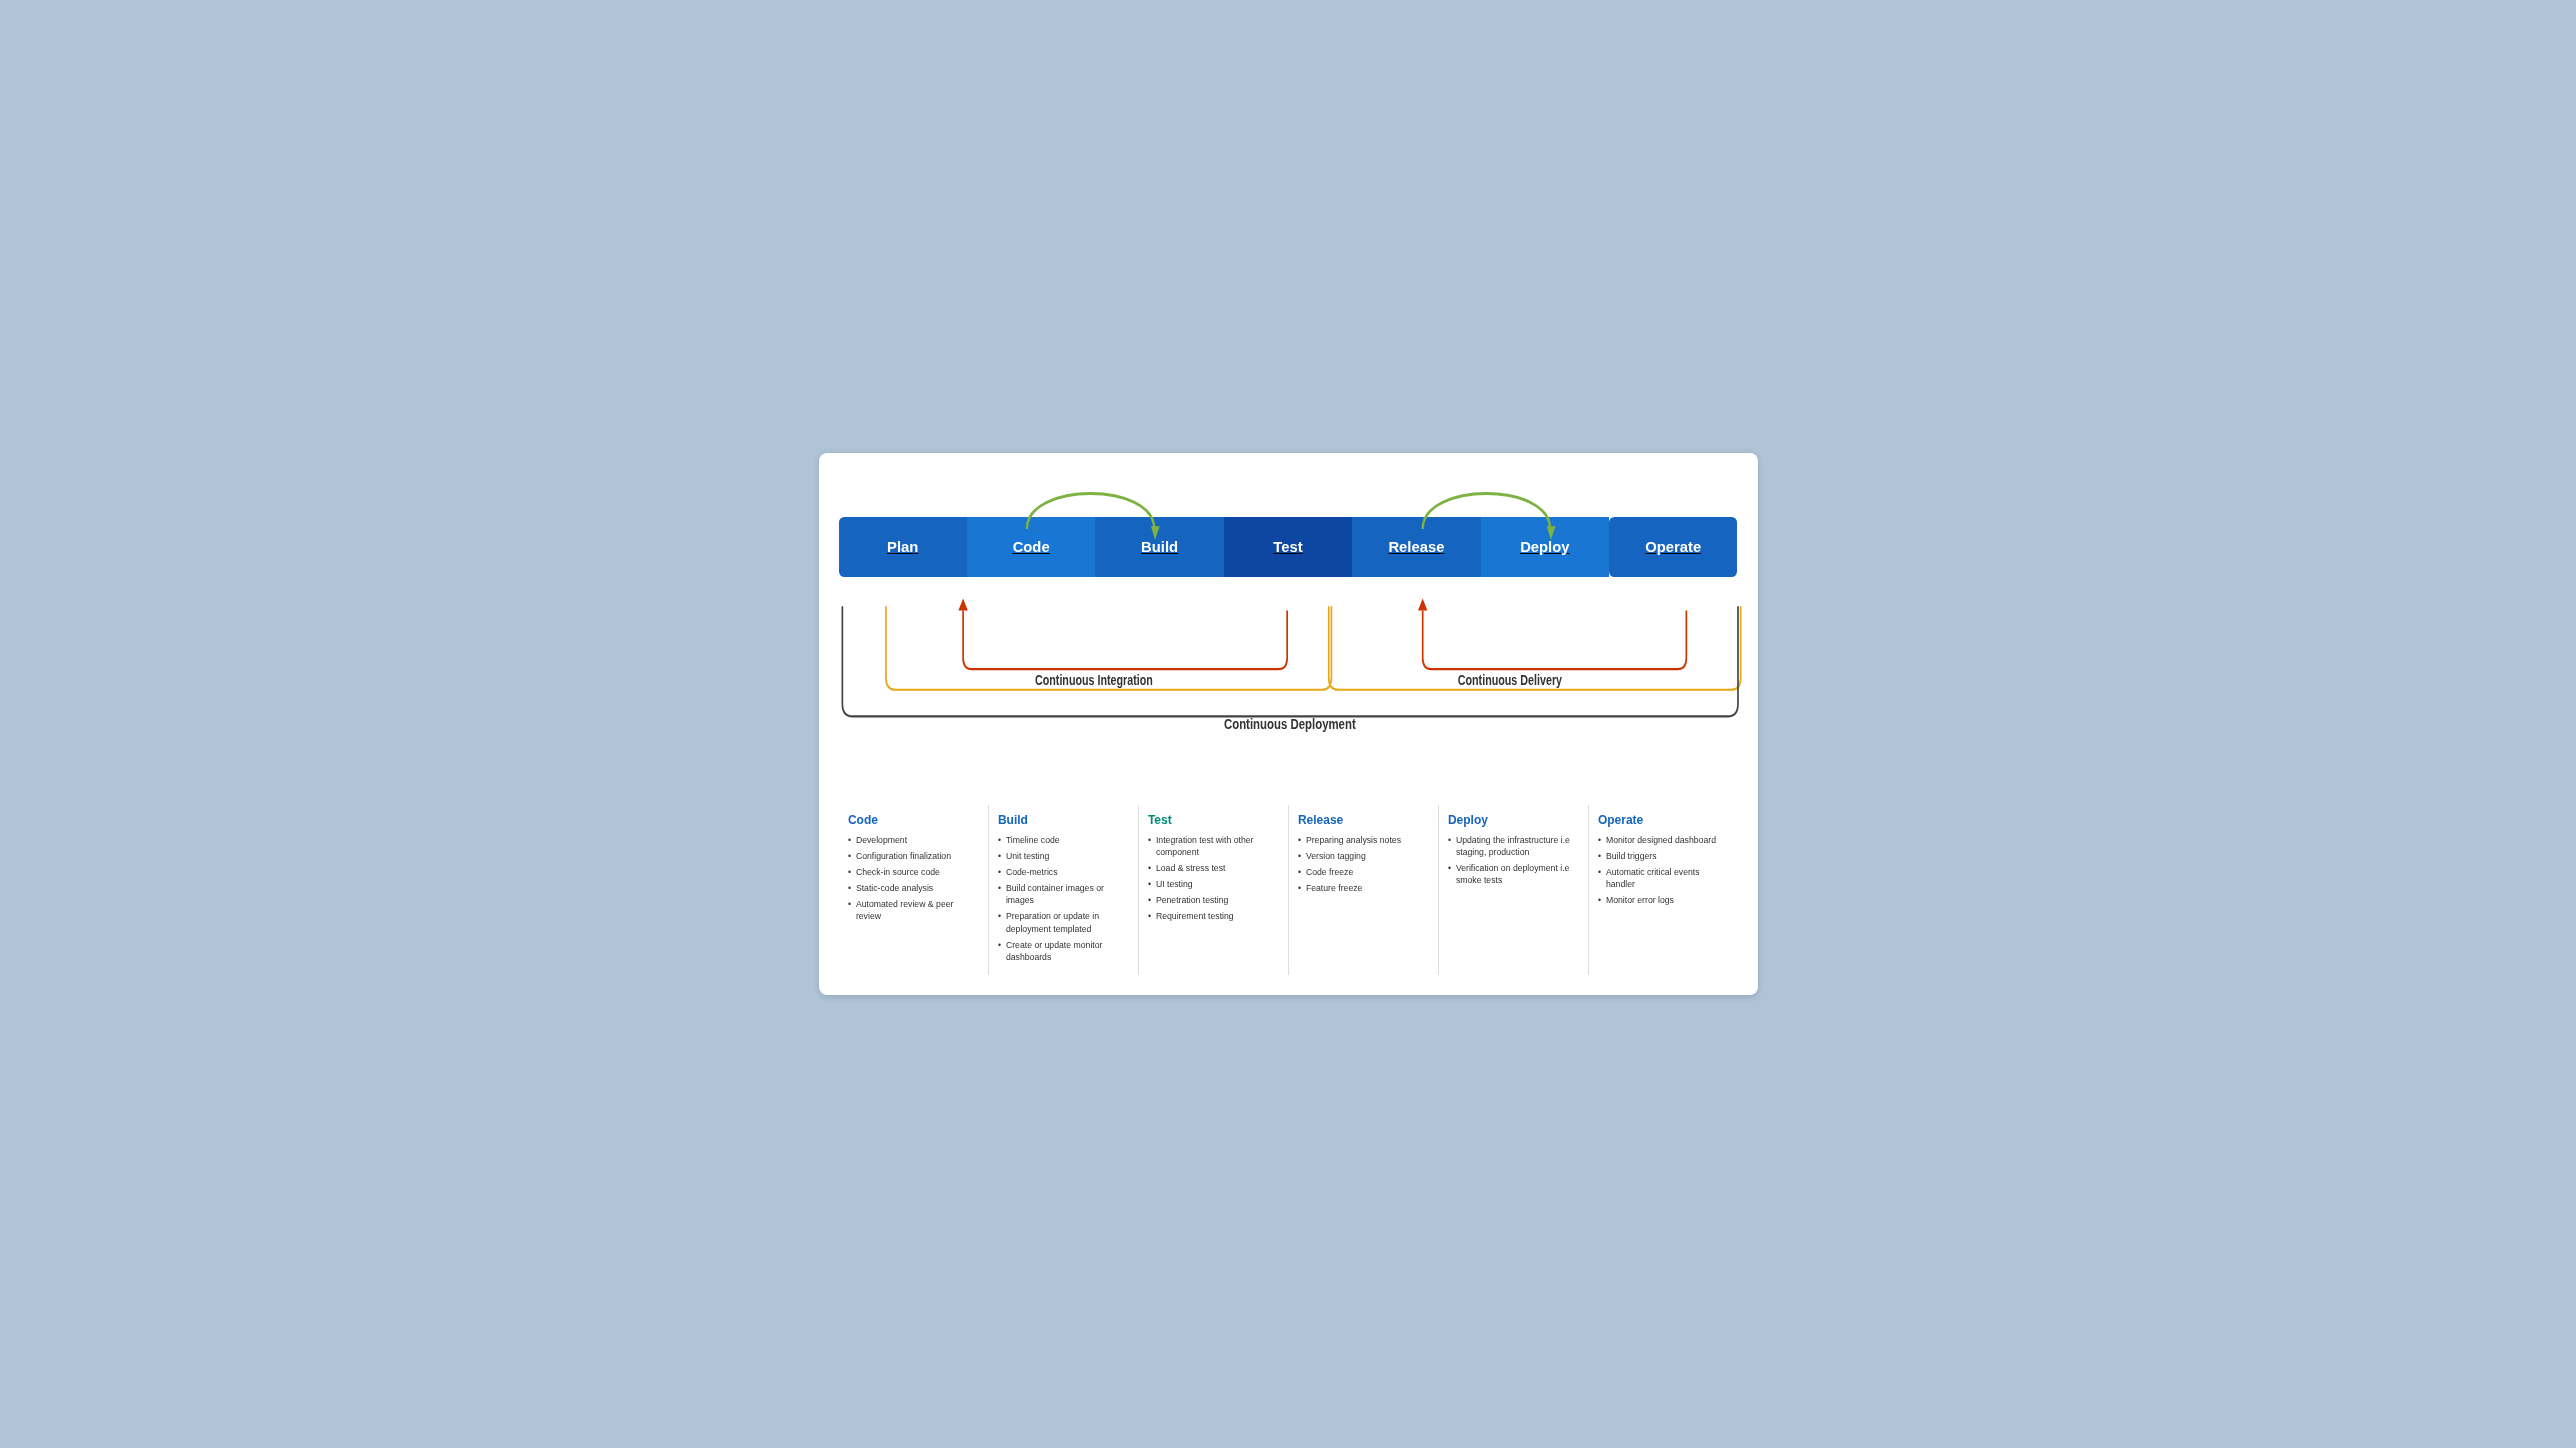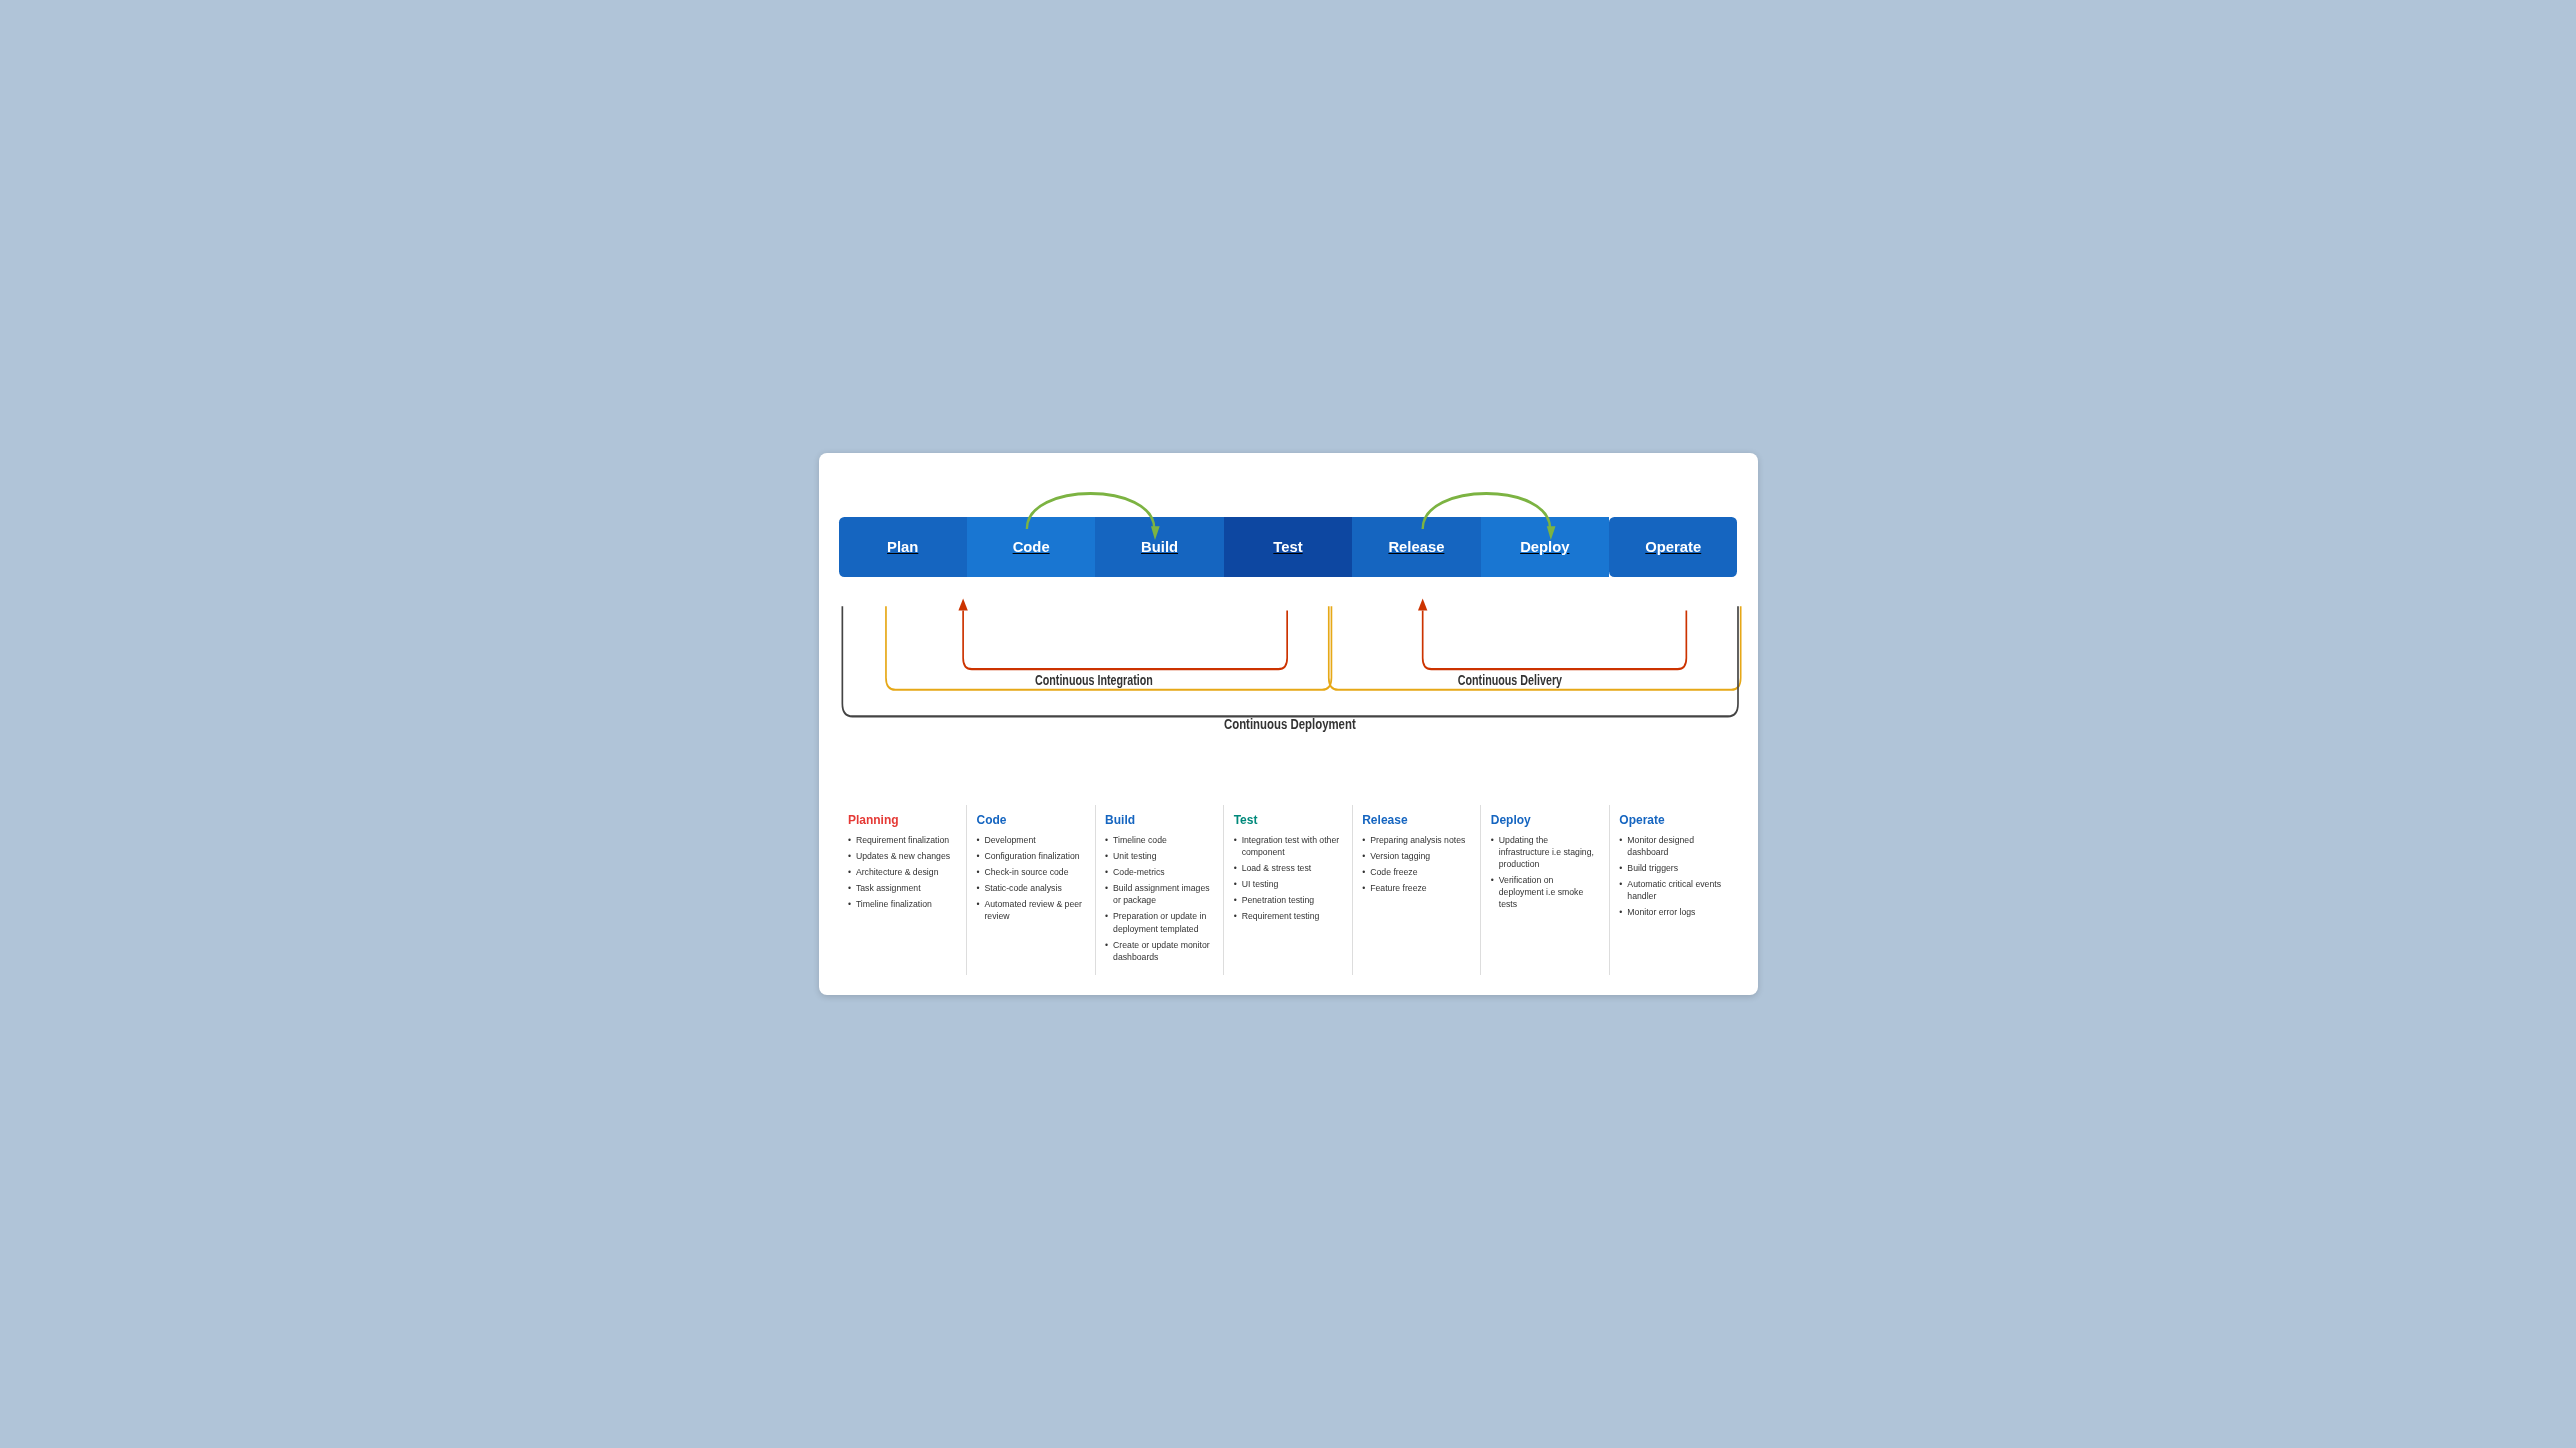--- a/index.html
+++ b/index.html
@@ -209,49 +209,39 @@
       <text x="672" y="298" text-anchor="middle" font-size="17" font-weight="bold" fill="#333">Continuous Deployment</text>
 
     </svg>
 
     <div style="height: 208px;"></div>
 
   </div>
 
   <div class="bottom-columns">
 
-    <div class="bottom-col">
-      <div class="col-title planning-title">Planning</div>
-      <ul class="col-items">
-        <li>Requirement finalization</li>
-        <li>Updates &amp; new changes</li>
-        <li>Architecture &amp; design</li>
-        <li>Task assignment</li>
-        <li>Timeline finalization</li>
-      </ul>
-    </div>
 
     <div class="bottom-col">
       <div class="col-title code-title">Code</div>
       <ul class="col-items">
         <li>Development</li>
         <li>Configuration finalization</li>
         <li>Check-in source code</li>
         <li>Static-code analysis</li>
         <li>Automated review &amp; peer review</li>
       </ul>
     </div>
 
     <div class="bottom-col">
       <div class="col-title build-title">Build</div>
       <ul class="col-items">
         <li>Timeline code</li>
         <li>Unit testing</li>
         <li>Code-metrics</li>
-        <li>Build assignment images or package</li>
+        <li>Build container images or images</li>
         <li>Preparation or update in deployment templated</li>
         <li>Create or update monitor dashboards</li>
       </ul>
     </div>
 
     <div class="bottom-col">
       <div class="col-title test-title">Test</div>
       <ul class="col-items">
         <li>Integration test with other component</li>
         <li>Load &amp; stress test</li>

